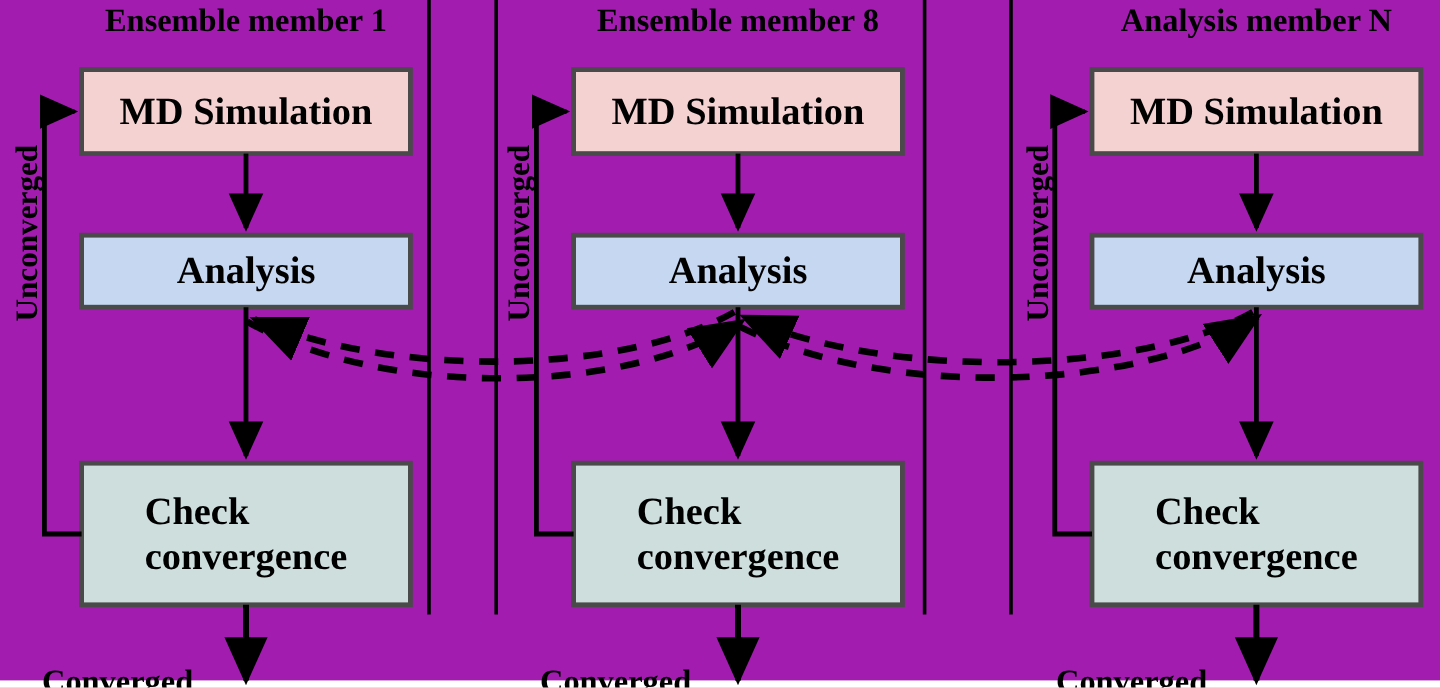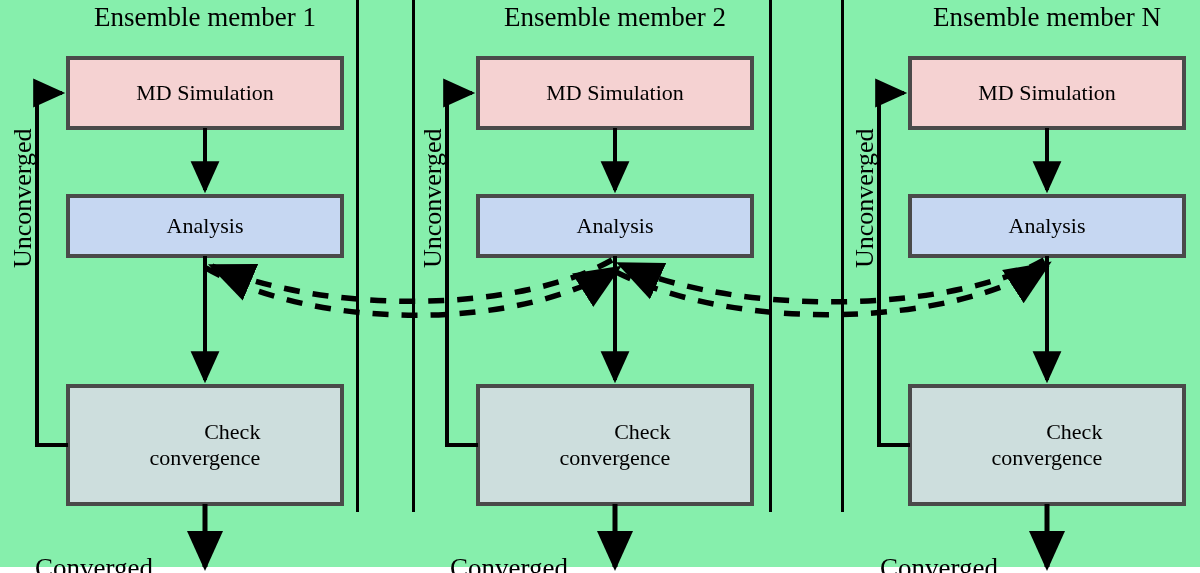--- a/index.html
+++ b/index.html
@@ -1,22 +1,22 @@
 <!DOCTYPE html>
 <html><head>
 <meta charset="utf-8">
 <style>
   html,body{margin:0;padding:0;background:#ffffff;}
   body{width:1200px;height:573px;overflow:hidden;
        font-family:"Liberation Serif","DejaVu Serif",serif;}
-  #stage{position:relative;width:1200px;height:567px;background:#86efac;}
+  #stage{position:relative;width:1200px;height:567px;background:#a21caf;font-weight:bold;}
   svg#canvas{position:absolute;left:0;top:0;width:1200px;height:573px;}
   .boxlabel{
     position:absolute;display:flex;align-items:center;justify-content:center;
-    text-align:right;color:#000;font-size:22px;line-height:1.16;
+    text-align:left;color:#000;font-size:32px;line-height:1.16;
     font-family:"Liberation Serif","DejaVu Serif",serif;
     pointer-events:none;white-space:pre-line;
   }
   .hdr{
     position:absolute;text-align:center;font-size:27px;color:#000;
     font-family:"Liberation Serif","DejaVu Serif",serif;
   }
   .conv{
     position:absolute;font-size:27px;color:#000;
     font-family:"Liberation Serif","DejaVu Serif",serif;
@@ -89,22 +89,22 @@
 
       <path d="M1044,260 C952,312 740,318 620,264" marker-end="url(#ahd)"></path>
 
       <path d="M206,268 C318,332 520,330 618,268" marker-end="url(#ahd)"></path>
 
       <path d="M616,272 C740,334 952,326 1048,264" marker-end="url(#ahd)"></path>
     </g>
   </svg>
 
   <div class="hdr" style="left:68px;top:2px;width:274px;">Ensemble member 1</div>
-  <div class="hdr" style="left:478px;top:2px;width:274px;">Ensemble member 2</div>
-  <div class="hdr" style="left:910px;top:2px;width:274px;">Ensemble member N</div>
+  <div class="hdr" style="left:478px;top:2px;width:274px;">Ensemble member 8</div>
+  <div class="hdr" style="left:910px;top:2px;width:274px;">Analysis member N</div>
 
   <div class="boxlabel" style="left:68px;top:58px;width:274px;height:70px;">MD Simulation</div>
   <div class="boxlabel" style="left:68px;top:196px;width:274px;height:60px;">Analysis</div>
   <div class="boxlabel" style="left:68px;top:386px;width:274px;height:118px;">Check
 convergence</div>
 
   <div class="boxlabel" style="left:478px;top:58px;width:274px;height:70px;">MD Simulation</div>
   <div class="boxlabel" style="left:478px;top:196px;width:274px;height:60px;">Analysis</div>
   <div class="boxlabel" style="left:478px;top:386px;width:274px;height:118px;">Check
 convergence</div>

